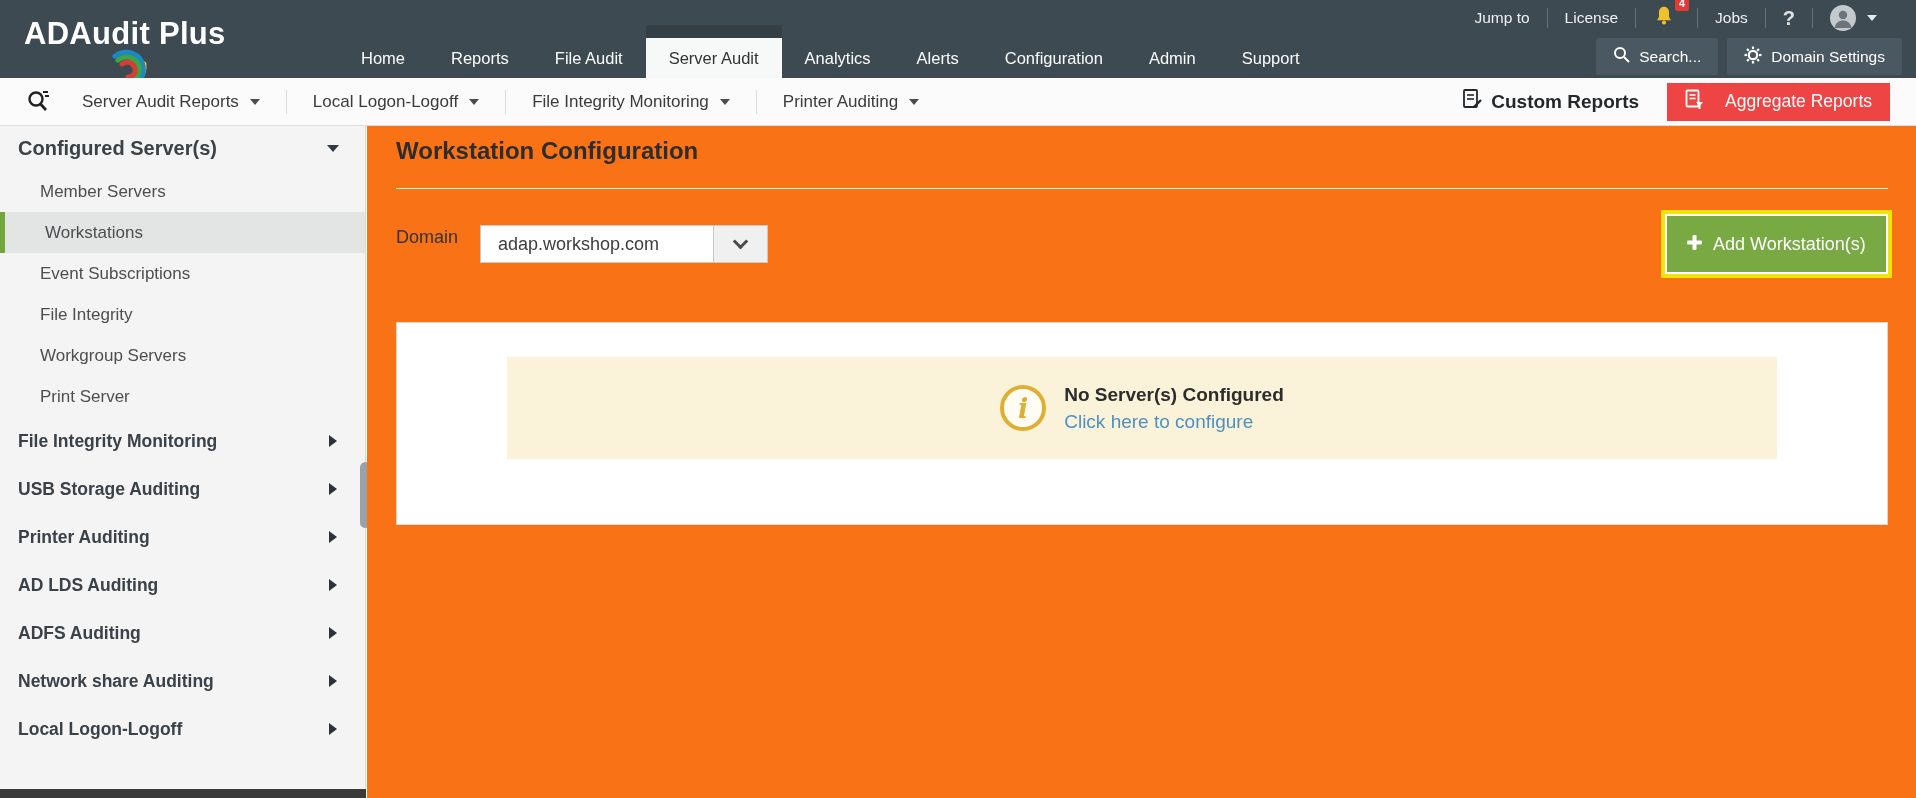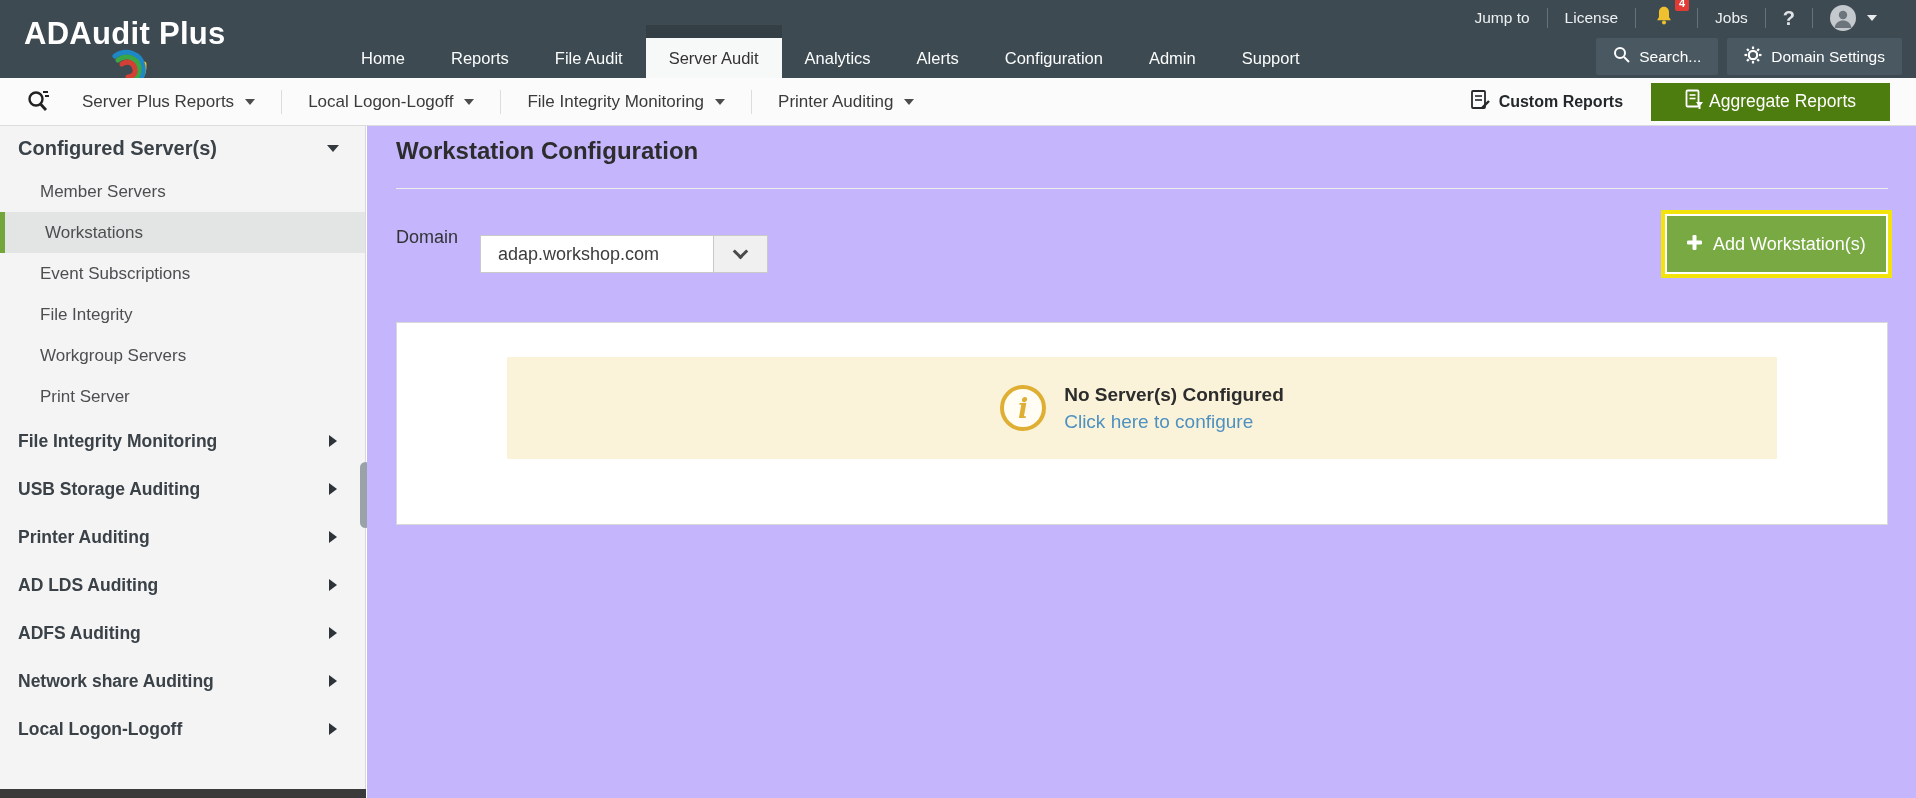--- a/index.html
+++ b/index.html
@@ -38,50 +38,50 @@
   
   .subnav { position:absolute; top:78px; left:0; right:0; height:48px; background:#fbfbfc;
             border-bottom:1px solid #dcdcdc; display:flex; align-items:center; }
   .adv-search { margin:0 6px 0 26px; display:flex; align-items:center; cursor:pointer; }
   .menu-item { display:flex; align-items:center; gap:11px; padding:0 26px; font-size:17px; color:#3b3b3b;
                cursor:pointer; white-space:nowrap; }
   .tri-down { width:0; height:0; border-left:5px solid transparent; border-right:5px solid transparent;
               border-top:6px solid #4c4c4c; }
   .menu-sep { width:1px; height:24px; background:#ddd; }
   .subnav-right { margin-left:auto; display:flex; align-items:center; gap:28px; padding-right:26px; }
-  .custom-reports { display:flex; align-items:center; gap:9px; font-size:16px; font-weight:700;
+  .custom-reports { display:flex; align-items:center; gap:9px; font-size:19px; font-weight:700;
                     color:#24282b; cursor:pointer; white-space:nowrap; }
-  .aggregate-btn { height:38px; background:#4d7c0f; color:#fff; display:flex; align-items:center; gap:5px;
-                   padding:0 34px; font-size:17.5px; border:none; cursor:pointer; white-space:nowrap; }
+  .aggregate-btn { height:38px; background:#ef4444; color:#fff; display:flex; align-items:center; gap:21px;
+                   padding:0 18px; font-size:17.5px; border:none; cursor:pointer; white-space:nowrap; }
 
   
   .sidebar { position:absolute; top:126px; left:0; bottom:0; width:366px; background:#f4f4f5;
              border-right:1px solid #d9d9d9; }
   .side-group-header { height:45px; display:flex; align-items:center; padding-left:18px; font-size:20px;
                        font-weight:700; color:#3a4147; position:relative; cursor:pointer; }
   .side-group-header .tri { position:absolute; right:26px; width:0; height:0;
         border-left:6px solid transparent; border-right:6px solid transparent; border-top:7px solid #33393e; }
   .side-sub { height:41px; display:flex; align-items:center; padding-left:40px; font-size:17px;
               color:#4c4e50; cursor:pointer; }
   .side-sub.selected { background:#e3e4e4; border-left:5px solid #72a63b; }
   .side-section { height:48px; display:flex; align-items:center; padding-left:18px; font-size:17.5px;
                   font-weight:700; color:#3a4147; position:relative; cursor:pointer; }
   .side-section .tri { position:absolute; right:28px; width:0; height:0;
         border-top:6px solid transparent; border-bottom:6px solid transparent; border-left:8px solid #2d3338; }
   .side-footer { position:absolute; bottom:0; left:0; width:366px; height:9px; background:#3a3a3a; }
   .side-handle { position:absolute; right:-6px; top:336px; width:11px; height:66px; background:#99a2a7;
                  border-radius:6px; cursor:pointer; }
 
   
-  .content { position:absolute; top:126px; left:367px; right:0; bottom:0; background:#c4b5fd; }
+  .content { position:absolute; top:126px; left:367px; right:0; bottom:0; background:#f97316; }
   .page-title { position:absolute; left:29px; top:11px; font-size:24px; font-weight:700; color:#2d2d2d; }
   .title-rule { position:absolute; left:29px; right:28px; top:62px; height:1px; background:#ededed; }
 
   .domain-label { position:absolute; left:29px; top:101px; font-size:18px; color:#333; }
-  .select { position:absolute; left:113px; top:109px; width:288px; height:38px; border:1px solid #c9c9c9;
+  .select { position:absolute; left:113px; top:99px; width:288px; height:38px; border:1px solid #c9c9c9;
             background:#fff; display:flex; cursor:pointer; }
   .select-value { flex:1; padding-left:17px; line-height:36px; font-size:18px; color:#3d3d3d;
                   white-space:nowrap; overflow:hidden; }
   .select-btn { width:54px; border-left:1px solid #c9c9c9; background:#f0f0f0; display:flex;
                 align-items:center; justify-content:center; }
   .chev { width:11px; height:11px; border-right:3px solid #4a4a4a; border-bottom:3px solid #4a4a4a;
           transform:rotate(45deg); margin-top:-6px; }
 
   .add-highlight { position:absolute; left:1294px; top:84px; border:4px solid #f2e40a; background:#fff; padding:2px; }
   .add-btn { height:56px; background:#79a943; color:#fff; display:flex; align-items:center; gap:11px;
@@ -200,21 +200,21 @@
       <span>
         <svg width="24" height="24" viewBox="0 0 24 24">
           <circle cx="10" cy="11" r="6.5" stroke="#222" stroke-width="2.4" fill="none"></circle>
           <line x1="14.5" y1="16" x2="20" y2="22" stroke="#222" stroke-width="2.8"></line>
           <line x1="17" y1="4" x2="22" y2="4" stroke="#222" stroke-width="2"></line>
           <line x1="19" y1="8" x2="23" y2="8" stroke="#222" stroke-width="2"></line>
         </svg>
       </span>
     </div>
     <div class="menu-item">
-      <span>Server Plus Reports</span>
+      <span>Server Audit Reports</span>
       <span class="tri-down"></span>
     </div>
     <div class="menu-sep"></div>
     <div class="menu-item">
       <span>Local Logon-Logoff</span>
       <span class="tri-down"></span>
     </div>
     <div class="menu-sep"></div>
     <div class="menu-item">
       <span>File Integrity Monitoring</span>

